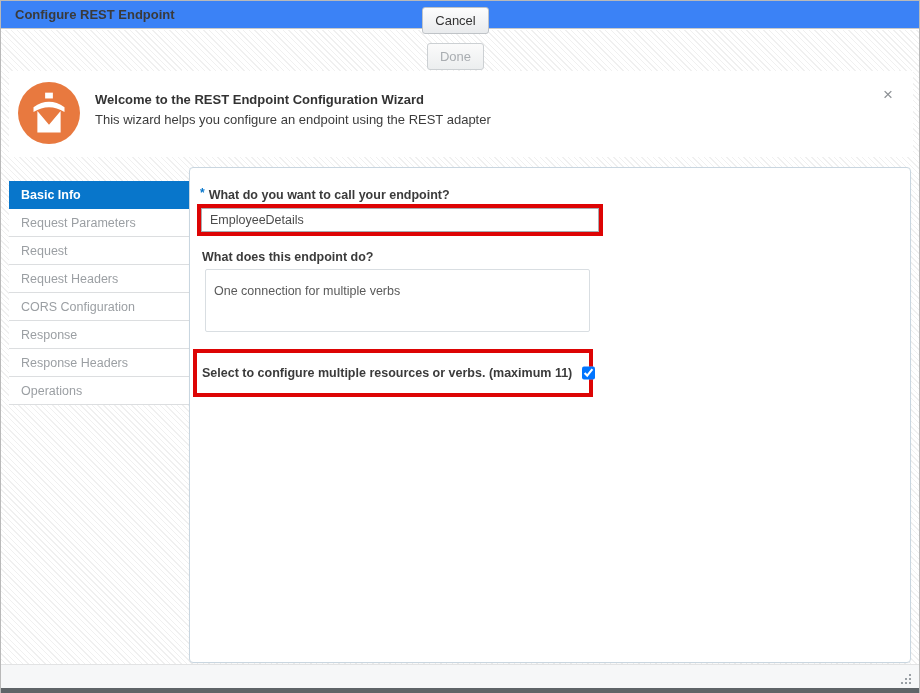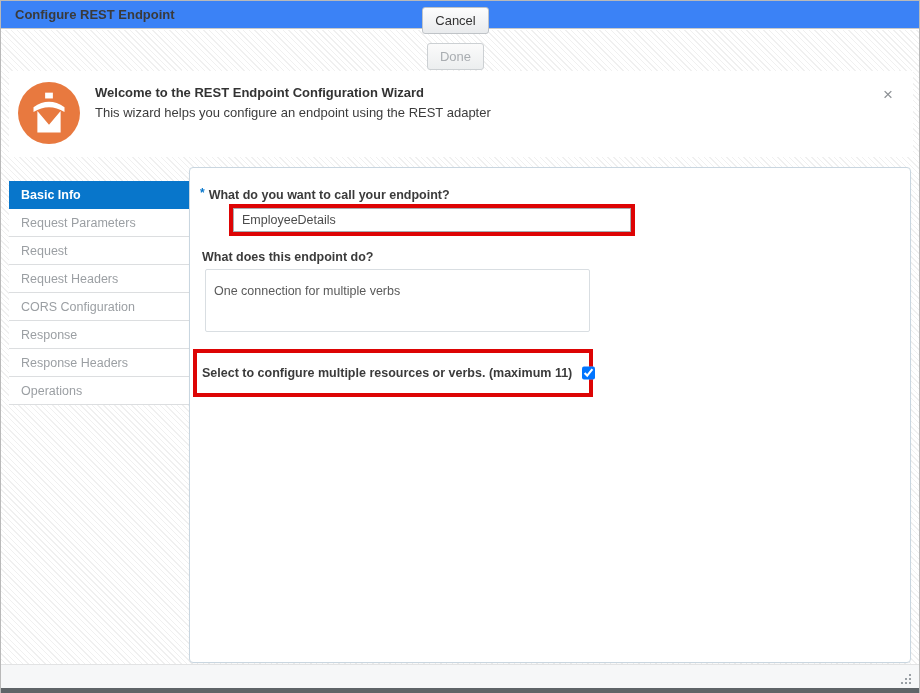--- a/index.html
+++ b/index.html
@@ -38,40 +38,40 @@
   }
   .btn.disabled { color:#a9adb1; background:linear-gradient(#fbfbfb,#eceeef); border-color:#ccd0d3; cursor:default; }
   .red-wrap { border:4px solid #dd0404; padding:0; line-height:0; }
   .red-wrap .btn { border-radius:0; }
   
   .header-card {
     position:absolute; left:8px; top:70px; width:904px; height:86px; background:#fff;
     display:flex; align-items:flex-start; padding:11px 12px 0 9px;
   }
   .adapter-icon { width:62px; height:62px; flex:0 0 62px; }
-  .header-texts { margin-left:15px; padding-top:3px; flex:1; }
+  .header-texts { margin-left:15px; padding-top:3px; flex:1;margin-top:7px; }
   .header-title { font-size:13px; font-weight:bold; color:#333; margin-bottom:5px; }
   .header-subtitle { font-size:13px; color:#3c3c3c; }
   .close-x { font-size:17px; color:#8d9195; cursor:pointer; padding:4px 8px; line-height:1; }
   
   .sidebar { position:absolute; left:8px; top:180px; width:180px; background:#fff; }
   .side-item {
     height:28px; display:flex; align-items:center; padding-left:12px;
     font-size:12.5px; color:#9b9fa3; background:#fff; border-bottom:1px solid #dcdee0; cursor:pointer;
   }
   .side-item.selected { background:#0876cb; color:#fff; font-weight:bold; border-bottom:1px solid #0876cb; }
   
   .content {
     position:absolute; left:188px; top:166px; width:722px; height:496px;
     background:#fff; border:1px solid #c9d6e0; border-radius:4px;
     box-shadow:0 1px 2px rgba(0,0,0,0.04);
   }
   .field-label { position:absolute; font-size:12.5px; font-weight:bold; color:#3b3b3b; }
   .req { color:#0876cb; font-weight:bold; margin-right:4px; font-size:12px; vertical-align:2px; }
-  .redbox1 { position:absolute; left:7px; top:36px; width:406px; height:32px; border:4px solid #dd0404; background:#fff;margin-left:32px; }
+  .redbox1 { position:absolute; left:7px; top:36px; width:406px; height:32px; border:4px solid #dd0404; background:#fff; }
   .redbox1 input {
     width:100%; height:100%; border:1px solid #a9adb1; padding:2px 8px; font-size:12.5px; color:#4c4c4c;
     font-family:"Liberation Sans", sans-serif; outline:none; display:block;
   }
   .desc-area {
     position:absolute; left:15px; top:101px; width:385px; height:63px;
     border:1px solid #d9dee2; border-radius:2px; padding:14px 8px; font-size:12.5px; color:#5a5a5a;
     font-family:"Liberation Sans", sans-serif; resize:none; outline:none;
   }
   .redbox2 {

